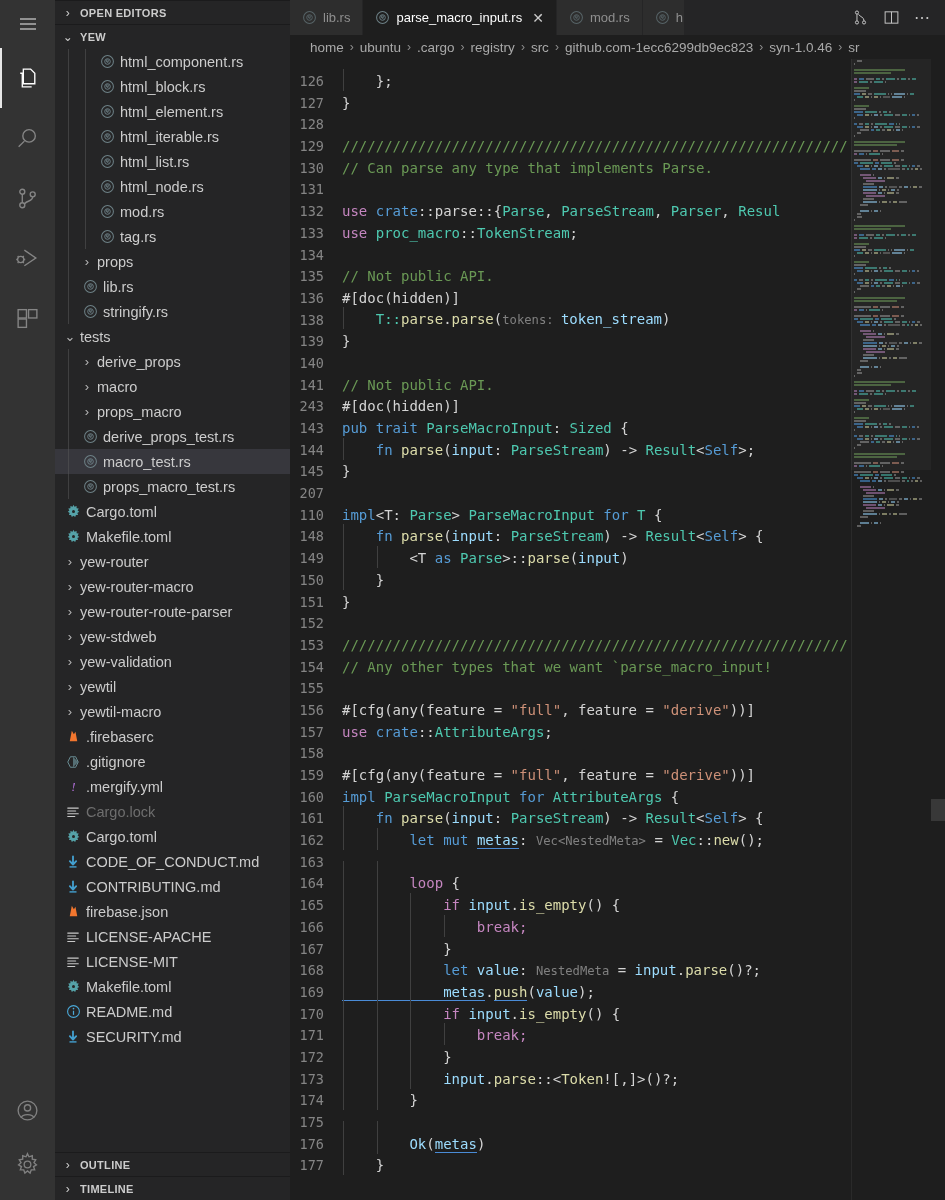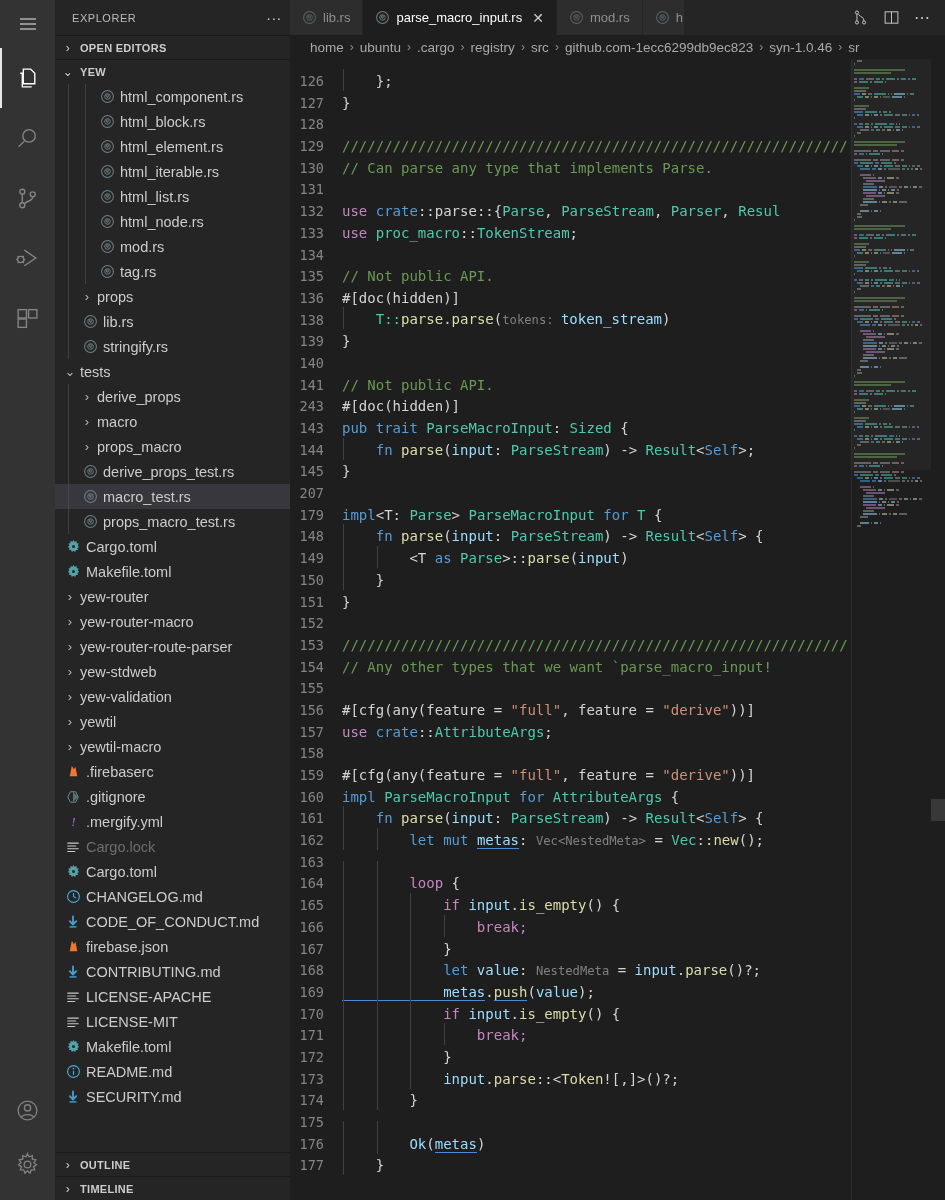--- a/index.html
+++ b/index.html
@@ -207,24 +207,20 @@
       <span>
         <svg width="25" height="25" viewBox="0 0 24 24" fill="none" stroke="#b0b0b0" stroke-width="1.3">
           <circle cx="12" cy="12" r="3.2"></circle>
           <path d="M12 1.6 L13.4 4.6 L16.6 3.6 L16.6 6.9 L19.9 7.4 L18.2 10.2 L20.6 12.4 L17.8 14 L18.9 17.1 L15.6 17.1 L14.5 20.2 L12 18.2 L9.5 20.2 L8.4 17.1 L5.1 17.1 L6.2 14 L3.4 12.4 L5.8 10.2 L4.1 7.4 L7.4 6.9 L7.4 3.6 L10.6 4.6 Z"></path>
         </svg>
       </span>
     </div>
   </div>
 
   <div class="sidebar">
-    <div class="sb-title">
-      <span>EXPLORER</span>
-      <span class="dots">...</span>
-    </div>
 
     <div class="sect-head">
       <span class="tw">›</span>
       <span>OPEN EDITORS</span>
     </div>
 
     <div class="sect-head">
       <span class="tw">⌄</span>
       <span>YEW</span>
     </div>
@@ -535,55 +531,45 @@
                 <path d="M8 .8 l1 2.1 2.3-.7 v2.3 l2.3.4 -1.2 2 1.7 1.5 -2 1.1 .8 2.2 -2.3 0 -.8 2.2 -1.8-1.4 -1.8 1.4 -.8-2.2 -2.3 0 .8-2.2 -2-1.1 1.7-1.5 -1.2-2 2.3-.4 V2.2 l2.3.7 z"></path>
               </g>
               <circle cx="8" cy="8" r="1.6" fill="#252526"></circle>
             </svg>
           </span>
           <span class="lbl">Cargo.toml</span>
         </div>
         <div class="row">
           <span style="display: inline-block; flex: 0 0 8px; width: 8px;"></span>
           <span class="ficon">
-            <svg width="15" height="15" viewBox="0 0 16 16">
-              <circle cx="8" cy="8" r="6.3" fill="none" stroke="#4aa8d8" stroke-width="1.2"></circle>
-              <path d="M8 4.3 V8 L10.6 9.6" fill="none" stroke="#4aa8d8" stroke-width="1.2"></path>
-            </svg>
-          </span>
-          <span class="lbl">CHANGELOG.md</span>
-        </div>
-        <div class="row">
-          <span style="display: inline-block; flex: 0 0 8px; width: 8px;"></span>
-          <span class="ficon">
             <svg width="14" height="14" viewBox="0 0 16 16">
               <path d="M8 1.5 V10 M4.4 7 L8 11 L11.6 7" fill="none" stroke="#43a0d0" stroke-width="2.1" stroke-linecap="round" stroke-linejoin="round"></path>
               <line x1="4" y1="13.6" x2="12" y2="13.6" stroke="#43a0d0" stroke-width="1.6"></line>
             </svg>
           </span>
           <span class="lbl">CODE_OF_CONDUCT.md</span>
         </div>
         <div class="row">
           <span style="display: inline-block; flex: 0 0 8px; width: 8px;"></span>
           <span class="ficon">
-            <svg width="15" height="15" viewBox="0 0 16 16">
-              <path d="M4 13 L6.2 1.8 L8.4 5.6 L10.1 3 L12 13 Z" fill="#f2762e"></path>
-            </svg>
-          </span>
-          <span class="lbl">firebase.json</span>
-        </div>
-        <div class="row">
-          <span style="display: inline-block; flex: 0 0 8px; width: 8px;"></span>
-          <span class="ficon">
             <svg width="14" height="14" viewBox="0 0 16 16">
               <path d="M8 1.5 V10 M4.4 7 L8 11 L11.6 7" fill="none" stroke="#43a0d0" stroke-width="2.1" stroke-linecap="round" stroke-linejoin="round"></path>
               <line x1="4" y1="13.6" x2="12" y2="13.6" stroke="#43a0d0" stroke-width="1.6"></line>
             </svg>
           </span>
           <span class="lbl">CONTRIBUTING.md</span>
+        </div>
+        <div class="row">
+          <span style="display: inline-block; flex: 0 0 8px; width: 8px;"></span>
+          <span class="ficon">
+            <svg width="15" height="15" viewBox="0 0 16 16">
+              <path d="M4 13 L6.2 1.8 L8.4 5.6 L10.1 3 L12 13 Z" fill="#f2762e"></path>
+            </svg>
+          </span>
+          <span class="lbl">firebase.json</span>
         </div>
         <div class="row">
           <span style="display: inline-block; flex: 0 0 8px; width: 8px;"></span>
           <span class="ficon">
             <svg width="14" height="14" viewBox="0 0 16 16">
               <g stroke="#c9c9c9" stroke-width="1.3" stroke-linecap="round">
                 <line x1="2" y1="3.5" x2="14" y2="3.5"></line>
                 <line x1="2" y1="6.8" x2="11" y2="6.8"></line>
                 <line x1="2" y1="10" x2="14" y2="10"></line>
                 <line x1="2" y1="13.2" x2="10" y2="13.2"></line>
@@ -749,21 +735,21 @@
           <div class="cl"><span class="ln">136</span><span class="code"><span class="c-txt">#[doc(hidden)]</span></span></div>
           <div class="cl"><span class="ln">138</span><span class="code"><span style="position:absolute;left:1px;top:-2px;height:22px;width:1px;background:#404040"></span><span class="c-type">    T::</span><span class="c-fn">parse</span><span class="c-txt">.</span><span class="c-fn">parse</span><span class="c-txt">(</span><span class="c-inl">tokens: </span><span class="c-var">token_stream</span><span class="c-txt">)</span></span></div>
           <div class="cl"><span class="ln">139</span><span class="code"><span class="c-txt">}</span></span></div>
           <div class="cl"><span class="ln">140</span><span class="code"></span></div>
           <div class="cl"><span class="ln">141</span><span class="code"><span class="c-com">// Not public API.</span></span></div>
           <div class="cl"><span class="ln">243</span><span class="code"><span class="c-txt">#[doc(hidden)]</span></span></div>
           <div class="cl"><span class="ln">143</span><span class="code"><span class="c-kw">pub trait </span><span class="c-type">ParseMacroInput</span><span class="c-txt">: </span><span class="c-type">Sized</span><span class="c-txt"> {</span></span></div>
           <div class="cl"><span class="ln">144</span><span class="code"><span style="position:absolute;left:1px;top:-2px;height:22px;width:1px;background:#404040"></span><span class="c-kw">    fn </span><span class="c-fn">parse</span><span class="c-txt">(</span><span class="c-var">input</span><span class="c-txt">: </span><span class="c-type">ParseStream</span><span class="c-txt">) -&gt; </span><span class="c-type">Result</span><span class="c-txt">&lt;</span><span class="c-kw">Self</span><span class="c-txt">&gt;;</span></span></div>
           <div class="cl"><span class="ln">145</span><span class="code"><span class="c-txt">}</span></span></div>
           <div class="cl"><span class="ln">207</span><span class="code"></span></div>
-          <div class="cl"><span class="ln">179</span><span class="code"><span class="c-kw">impl</span><span class="c-txt">&lt;T: </span><span class="c-type">Parse</span><span class="c-txt">&gt; </span><span class="c-type">ParseMacroInput</span><span class="c-kw"> for </span><span class="c-type">T</span><span class="c-txt"> {</span></span></div>
+          <div class="cl"><span class="ln">110</span><span class="code"><span class="c-kw">impl</span><span class="c-txt">&lt;T: </span><span class="c-type">Parse</span><span class="c-txt">&gt; </span><span class="c-type">ParseMacroInput</span><span class="c-kw"> for </span><span class="c-type">T</span><span class="c-txt"> {</span></span></div>
           <div class="cl"><span class="ln">148</span><span class="code"><span style="position:absolute;left:1px;top:-2px;height:22px;width:1px;background:#404040"></span><span class="c-kw">    fn </span><span class="c-fn">parse</span><span class="c-txt">(</span><span class="c-var">input</span><span class="c-txt">: </span><span class="c-type">ParseStream</span><span class="c-txt">) -&gt; </span><span class="c-type">Result</span><span class="c-txt">&lt;</span><span class="c-kw">Self</span><span class="c-txt">&gt; {</span></span></div>
           <div class="cl"><span class="ln">149</span><span class="code"><span style="position:absolute;left:1px;top:-2px;height:22px;width:1px;background:#404040"></span><span style="position:absolute;left:34.7px;top:-2px;height:22px;width:1px;background:#404040"></span><span class="c-txt">        &lt;T </span><span class="c-kw">as </span><span class="c-type">Parse</span><span class="c-txt">&gt;::</span><span class="c-fn">parse</span><span class="c-txt">(</span><span class="c-var">input</span><span class="c-txt">)</span></span></div>
           <div class="cl"><span class="ln">150</span><span class="code"><span style="position:absolute;left:1px;top:-2px;height:22px;width:1px;background:#404040"></span><span class="c-txt">    }</span></span></div>
           <div class="cl"><span class="ln">151</span><span class="code"><span class="c-txt">}</span></span></div>
           <div class="cl"><span class="ln">152</span><span class="code"></span></div>
           <div class="cl"><span class="ln">153</span><span class="code"><span class="c-com">////////////////////////////////////////////////////////////</span></span></div>
           <div class="cl"><span class="ln">154</span><span class="code"><span class="c-com">// Any other types that we want `parse_macro_input!</span></span></div>
           <div class="cl"><span class="ln">155</span><span class="code"></span></div>
           <div class="cl"><span class="ln">156</span><span class="code"><span class="c-txt">#[cfg(any(feature = </span><span class="c-str">"full"</span><span class="c-txt">, feature = </span><span class="c-str">"derive"</span><span class="c-txt">))]</span></span></div>
           <div class="cl"><span class="ln">157</span><span class="code"><span class="c-kw2">use </span><span class="c-kw">crate</span><span class="c-txt">::</span><span class="c-type">AttributeArgs</span><span class="c-txt">;</span></span></div>

